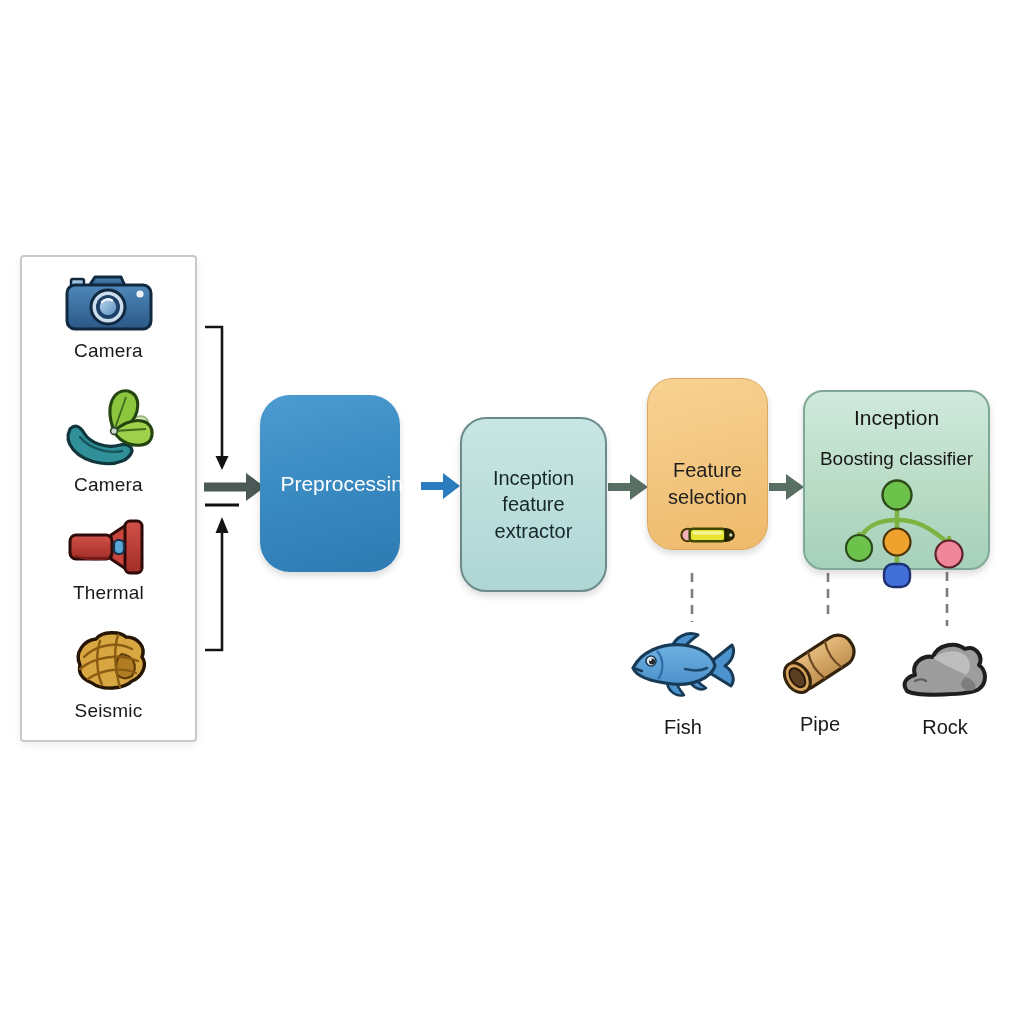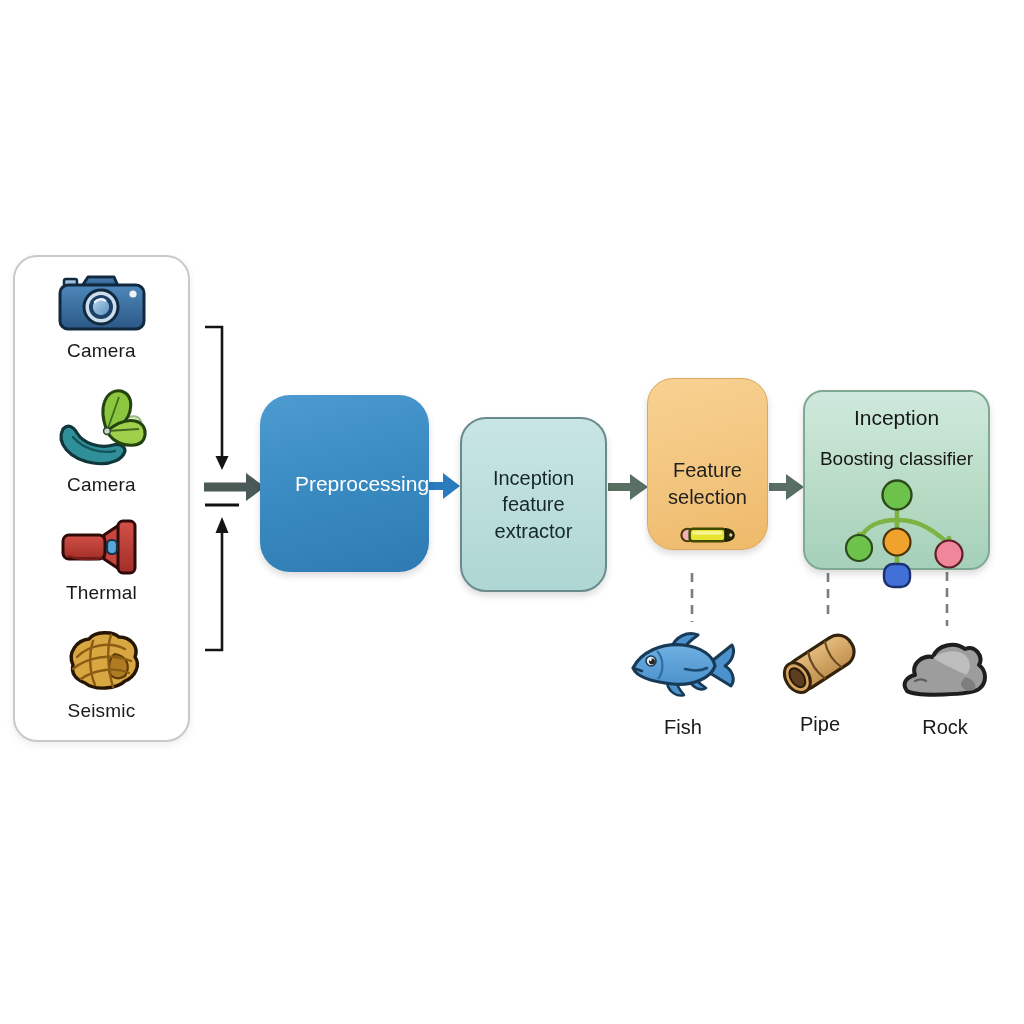--- a/index.html
+++ b/index.html
@@ -4,36 +4,36 @@
 <style>
   html,body{margin:0;padding:0;background:#ffffff;}
   .canvas{
     position:relative;width:1024px;height:1024px;background:#ffffff;
     font-family:"Liberation Sans", sans-serif;overflow:hidden;
   }
   .connectors{position:absolute;left:0;top:0;width:1024px;height:1024px;z-index:1;}
 
   
   .panel{
-    position:absolute;left:13px;top:255px;width:177px;height:487px;
-    background:#ffffff;border:2px solid #c9c9c9;border-radius:24px;
+    position:absolute;left:20px;top:255px;width:177px;height:487px;
+    background:#ffffff;border:2px solid #c9c9c9;border-radius:4px;
     box-shadow:0 3px 8px rgba(0,0,0,0.07);
     box-sizing:border-box;display:flex;flex-direction:column;
     justify-content:space-between;align-items:center;
     padding:16px 0 18px 0;z-index:2;
   }
   .sensor{display:flex;flex-direction:column;align-items:center;}
   .sensor-label{margin-top:7px;font-size:19px;color:#191919;letter-spacing:.2px;}
 
   
   .box{position:absolute;z-index:2;box-sizing:border-box;display:flex;flex-direction:column;
        align-items:center;justify-content:center;text-align:center;
        box-shadow:0 4px 7px rgba(0,0,0,0.14);}
   .box-preprocessing{
-    left:260px;top:395px;width:169px;height:177px;border-radius:30px;
+    left:260px;top:395px;width:140px;height:177px;border-radius:30px;
     background:linear-gradient(165deg,#4d9bd0 0%,#3a8cc3 45%,#2e7ab2 100%);
     padding-left:35px;
   }
   .box-preprocessing .box-label{color:#ffffff;font-size:21px;}
   .box-inception{
     left:460px;top:417px;width:147px;height:175px;border-radius:26px;
     background:linear-gradient(180deg,#c8e6e3 0%,#aed6d3 100%);
     border:2px solid #6b8a8c;
   }
   .box-inception .box-label{color:#16262b;font-size:20px;line-height:1.32;width:112px;}

